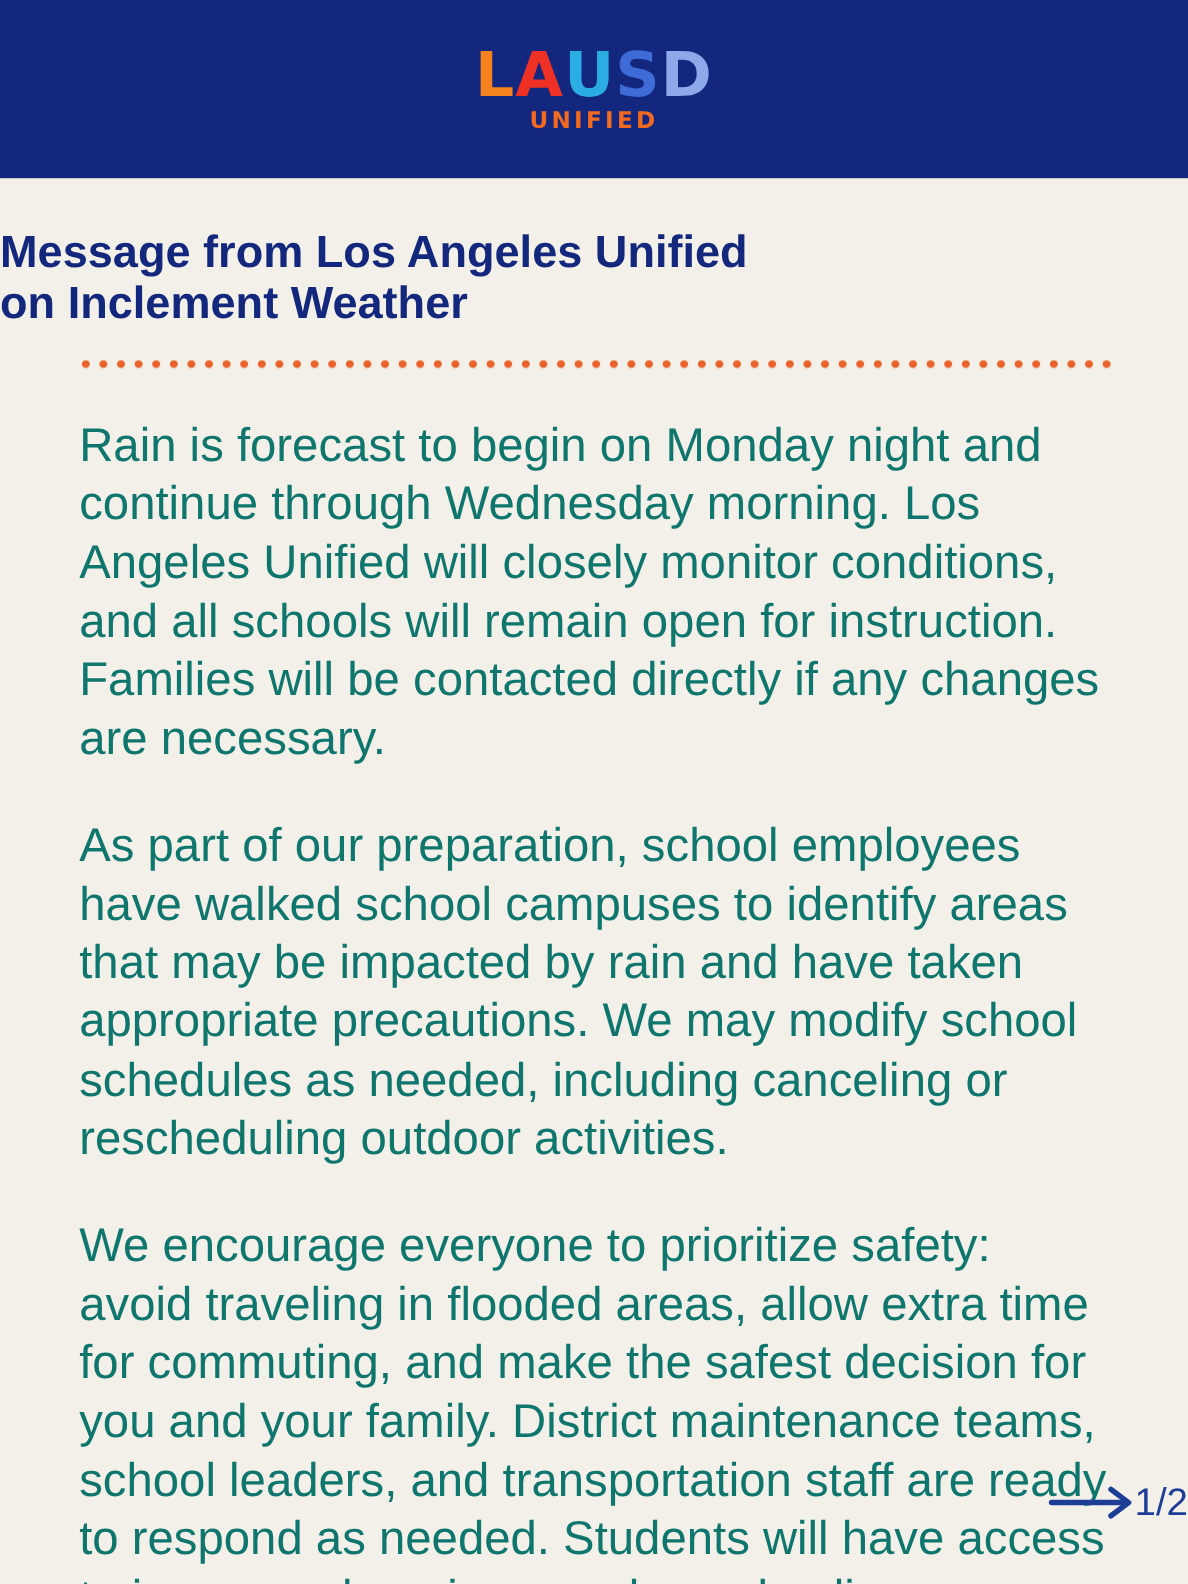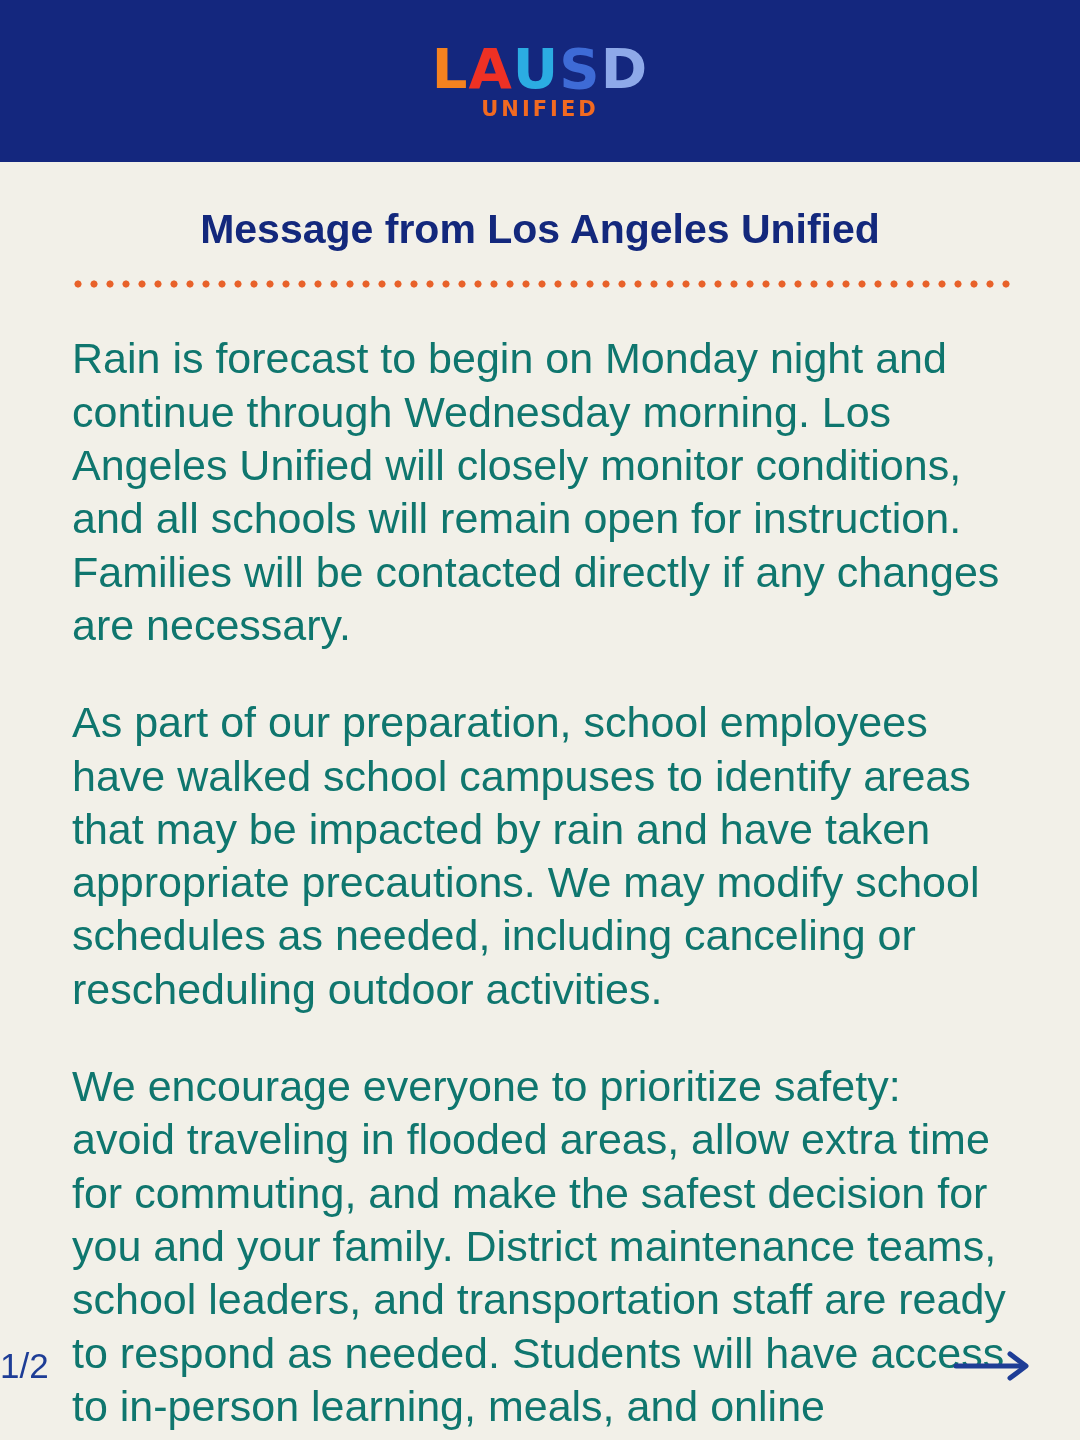--- a/index.html
+++ b/index.html
@@ -41,21 +41,21 @@
     font-family: "DejaVu Sans", sans-serif;
     font-weight: bold;
     font-size: 21px;
     letter-spacing: 3px;
     margin-top: 0;
   }
 
   
   .title {
     margin-top: 44px;
-    text-align: center;
+    text-align: left;
     color: #13287C;
     font-weight: bold;
     font-size: 41px;
     line-height: 1.13;
   }
   .title-line { display: block; }
 
   
   .divider {
     margin: 28px 70px 0 70px;
@@ -81,21 +81,21 @@
     position: absolute;
     left: 0;
     right: 0;
     bottom: 46px;
     height: 56px;
   }
   .page-indicator {
     position: absolute;
     left: 0;
     right: 0;
-    text-align: left;
+    text-align: right;
     color: #1E3D96;
     font-size: 35px;
     line-height: 56px;
   }
   .next-arrow {
     position: absolute;
     right: 48px;
     top: 12px;
     width: 80px;
     height: 32px;
@@ -117,20 +117,21 @@
       <span class="logo-letter">A</span>
       <span class="logo-letter">U</span>
       <span class="logo-letter">S</span>
       <span class="logo-letter">D</span>
     </div>
     <div class="logo-subtitle">UNIFIED</div>
   </div>
 
   <h1 class="title">
     <span class="title-line">Message from Los Angeles Unified</span>
+    <span class="title-line">on Inclement Weather</span>
   </h1>
 
   <div class="divider"></div>
 
   <div class="body-text">
     <p>Rain is forecast to begin on Monday night and continue through Wednesday morning. Los Angeles Unified will closely monitor conditions, and all schools will remain open for instruction. Families will be contacted directly if any changes are necessary.</p>
     <p>As part of our preparation, school employees have walked school campuses to identify areas that may be impacted by rain and have taken appropriate precautions. We may modify school schedules as needed, including canceling or rescheduling outdoor activities.</p>
     <p>We encourage everyone to prioritize safety: avoid traveling in flooded areas, allow extra time for commuting, and make the safest decision for you and your family. District maintenance teams, school leaders, and transportation staff are ready to respond as needed. Students will have access to in-person learning, meals, and online Continuity of Learning resources if necessary.</p>
   </div>
 

